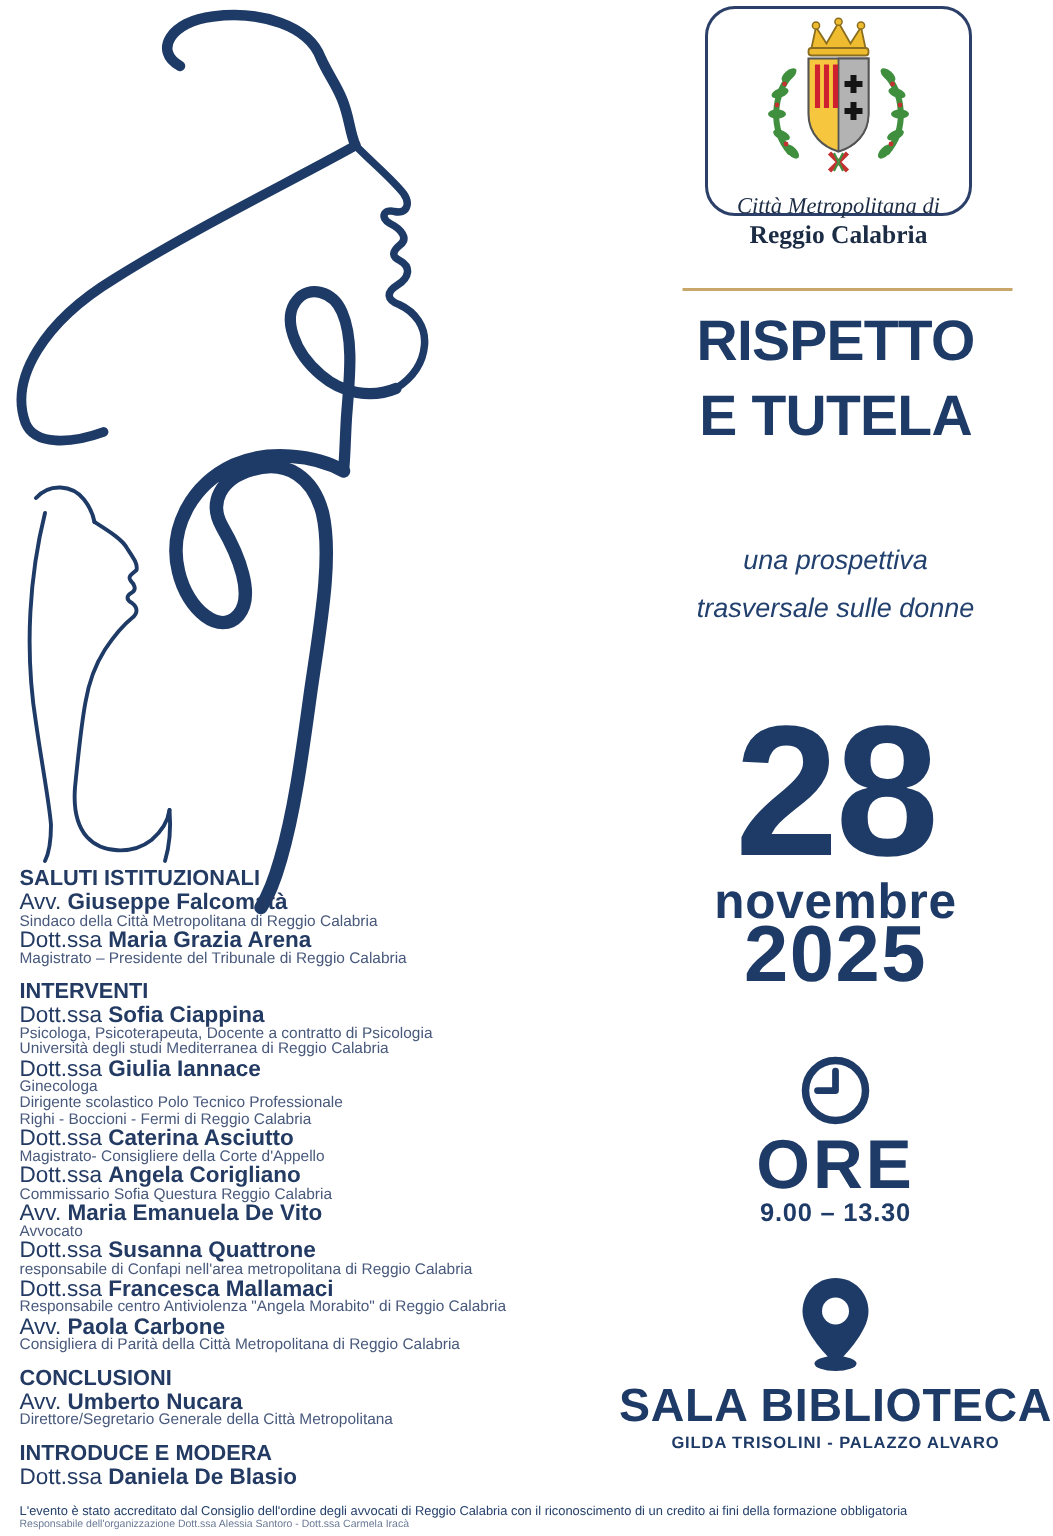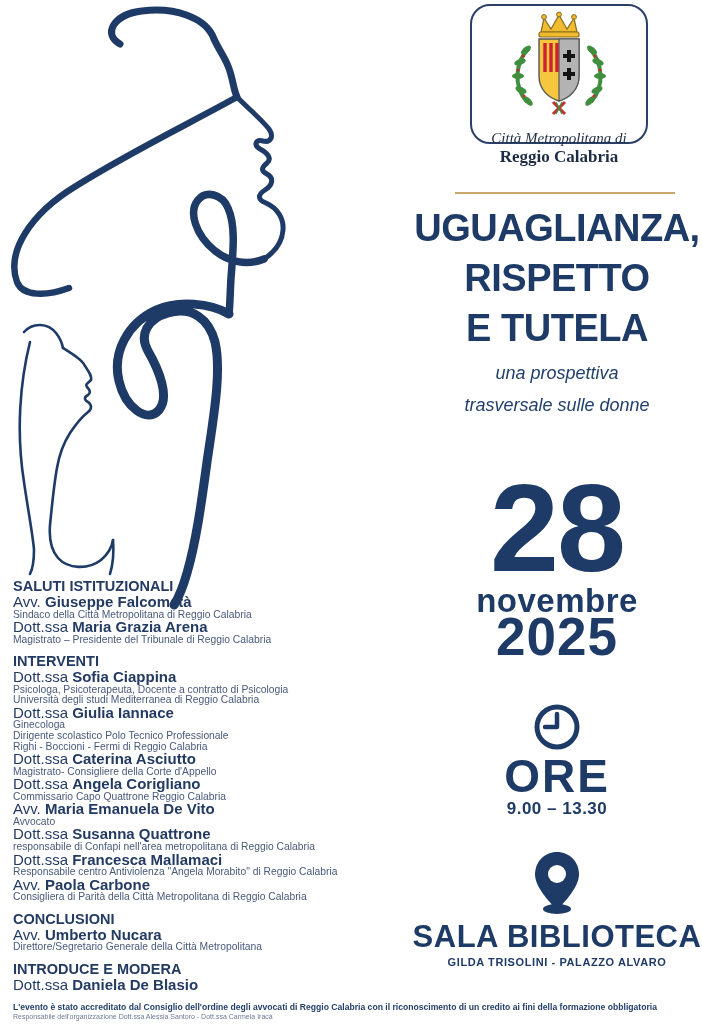--- a/index.html
+++ b/index.html
@@ -35,21 +35,21 @@
 
   
   .program{left:13px;top:579px;width:402px;}
   .sec{margin-bottom:9px;}
   .sec-title{font-size:14.5px;line-height:15px;font-weight:800;color:#233a63;margin-bottom:1px;}
   .pname{font-size:15px;line-height:14.5px;color:#233a63;}
   .pname .prefix{font-weight:400;}
   .pname .nm{font-weight:800;}
   .role{font-size:10.3px;line-height:10.6px;color:#48597c;}
 
-  .footer1{left:13px;top:1002px;width:680px;font-size:8.6px;font-weight:700;color:#24406b;}
+  .footer1{left:13px;top:1002px;width:680px;font-size:8.6px;font-weight:400;color:#24406b;}
   .footer2{left:13px;top:1013px;width:680px;font-size:7px;font-weight:400;color:#6a7a96;}
 
   svg{display:block;margin:0 auto;}
 </style>
 </head>
 <body>
 
 <div class="poster">
 
   <svg class="abs" style="left:0;top:0" width="345" height="612" viewBox="0 0 345 612" fill="none" stroke="#1e3a66" stroke-linecap="round" stroke-linejoin="round">
@@ -122,21 +122,20 @@
       <path d="M54 92 L66 104 M66 92 L54 104" stroke="#c43131" stroke-width="3"></path>
       <path d="M57 92 L63 104 M63 92 L57 104" stroke="#3f8f3f" stroke-width="1.4"></path>
     </svg>
     <div class="logo-line1">Città Metropolitana di</div>
     <div class="logo-line2">Reggio Calabria</div>
   </div>
 
   <div class="abs gold-line"></div>
 
   <div class="abs rcol title">
-    <div>UGUAGLIANZA,</div>
     <div>RISPETTO</div>
     <div>E TUTELA</div>
   </div>
 
   <div class="abs rcol subtitle">
     <div>una prospettiva</div>
     <div>trasversale sulle donne</div>
   </div>
 
   <div class="abs rcol date-day">28</div>
@@ -175,21 +174,21 @@
         <div class="pname"><span class="prefix">Dott.ssa </span><span class="nm">Sofia Ciappina</span></div>
         <div class="role">Psicologa, Psicoterapeuta, Docente a contratto di Psicologia</div>
         <div class="role">Università degli studi Mediterranea di Reggio Calabria</div>
         <div class="pname"><span class="prefix">Dott.ssa </span><span class="nm">Giulia Iannace</span></div>
         <div class="role">Ginecologa</div>
         <div class="role">Dirigente scolastico Polo Tecnico Professionale</div>
         <div class="role">Righi - Boccioni - Fermi di Reggio Calabria</div>
         <div class="pname"><span class="prefix">Dott.ssa </span><span class="nm">Caterina Asciutto</span></div>
         <div class="role">Magistrato- Consigliere della Corte d'Appello</div>
         <div class="pname"><span class="prefix">Dott.ssa </span><span class="nm">Angela Corigliano</span></div>
-        <div class="role">Commissario Capo Quattrone Reggio Calabria</div>
+        <div class="role">Commissario Sofia Questura Reggio Calabria</div>
         <div class="pname"><span class="prefix">Avv. </span><span class="nm">Maria Emanuela De Vito</span></div>
         <div class="role">Avvocato</div>
         <div class="pname"><span class="prefix">Dott.ssa </span><span class="nm">Susanna Quattrone</span></div>
         <div class="role">responsabile di Confapi nell'area metropolitana di Reggio Calabria</div>
         <div class="pname"><span class="prefix">Dott.ssa </span><span class="nm">Francesca Mallamaci</span></div>
         <div class="role">Responsabile centro Antiviolenza "Angela Morabito" di Reggio Calabria</div>
         <div class="pname"><span class="prefix">Avv. </span><span class="nm">Paola Carbone</span></div>
         <div class="role">Consigliera di Parità della Città Metropolitana di Reggio Calabria</div>
       </div>
       <div class="sec">

